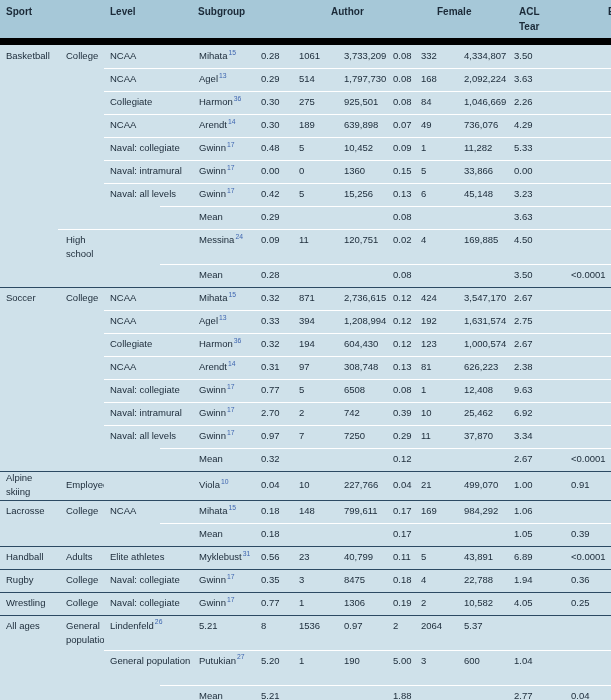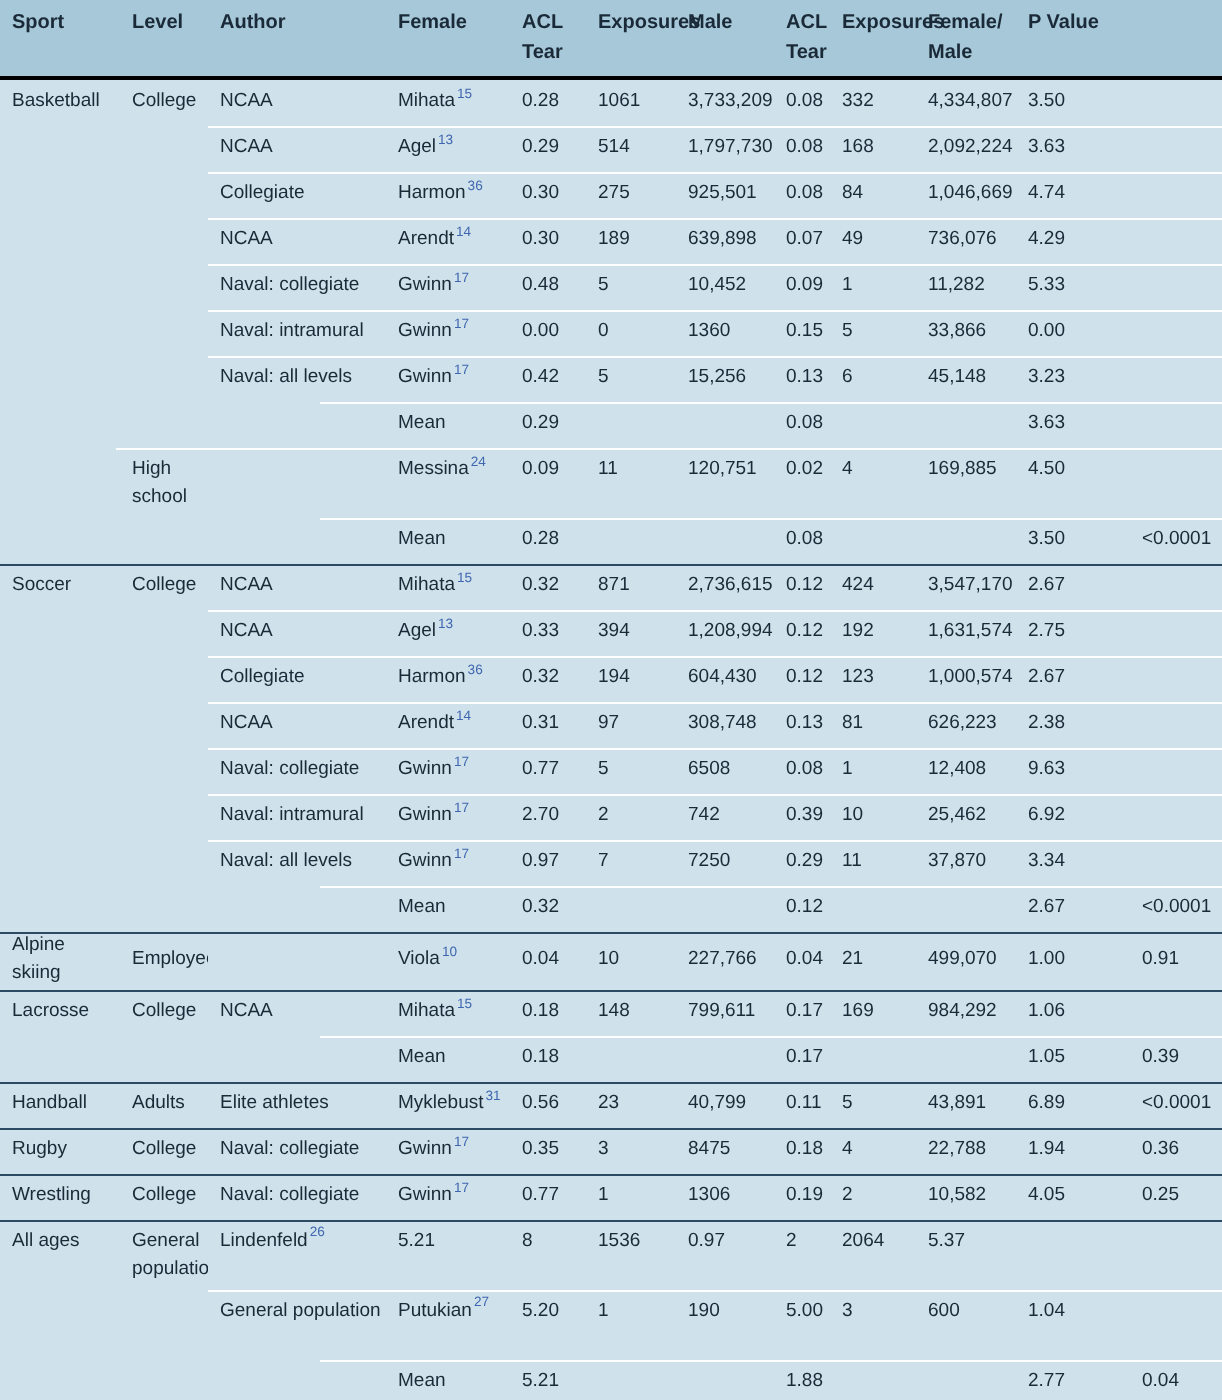--- a/index.html
+++ b/index.html
@@ -21,22 +21,23 @@
   }
   #table{width:611px;border-bottom:2px solid var(--bottom-line);}
   .grid-cols{
     display:grid;
     grid-template-columns:60px 44px 89px 62px 38px 45px 49px 28px 43px 50px 57px 46px;
   }
   
   #header{
     background:var(--header-bg);
     min-height:33px;
-    border-bottom:2px solid #000000;
+    border-bottom:7px solid #000000;
     align-items:start;
+    gap:44px;
   }
   .hcell{
     font-size:10px;
     font-weight:bold;
     line-height:1.45;
     padding:5px 2px 4px 6px;
   }
   
   .row{
     background:var(--row-bg);
@@ -75,20 +76,21 @@
   .sep-mean::before{left:160px}
   .sep-section::before{left:0;background:var(--section-line)}
 </style>
 </head>
 <body>
 
 <div id="table">
   <div id="header" class="grid-cols">
       <div class="hcell">Sport</div>
       <div class="hcell">Level</div>
+      <div class="hcell">Subgroup</div>
       <div class="hcell">Author</div>
       <div class="hcell">Female</div>
       <div class="hcell">ACL<br>Tear</div>
       <div class="hcell">Exposures</div>
       <div class="hcell">Male</div>
       <div class="hcell">ACL<br>Tear</div>
       <div class="hcell">Exposures</div>
       <div class="hcell">Female/<br>Male</div>
       <div class="hcell">P Value</div>
     </div>
@@ -125,21 +127,21 @@
         <div class="cell"></div>
         <div class="cell"></div>
         <div class="cell">Collegiate</div>
         <div class="cell"><span>Harmon</span><sup class="ref">36</sup></div>
         <div class="cell">0.30</div>
         <div class="cell">275</div>
         <div class="cell">925,501</div>
         <div class="cell">0.08</div>
         <div class="cell">84</div>
         <div class="cell">1,046,669</div>
-        <div class="cell">4.74</div>
+        <div class="cell">2.26</div>
         <div class="cell"></div>
       </div>
       <div class="row grid-cols sep-row">
         <div class="cell"></div>
         <div class="cell"></div>
         <div class="cell">NCAA</div>
         <div class="cell"><span>Arendt</span><sup class="ref">14</sup></div>
         <div class="cell">0.30</div>
         <div class="cell">189</div>
         <div class="cell">639,898</div>

